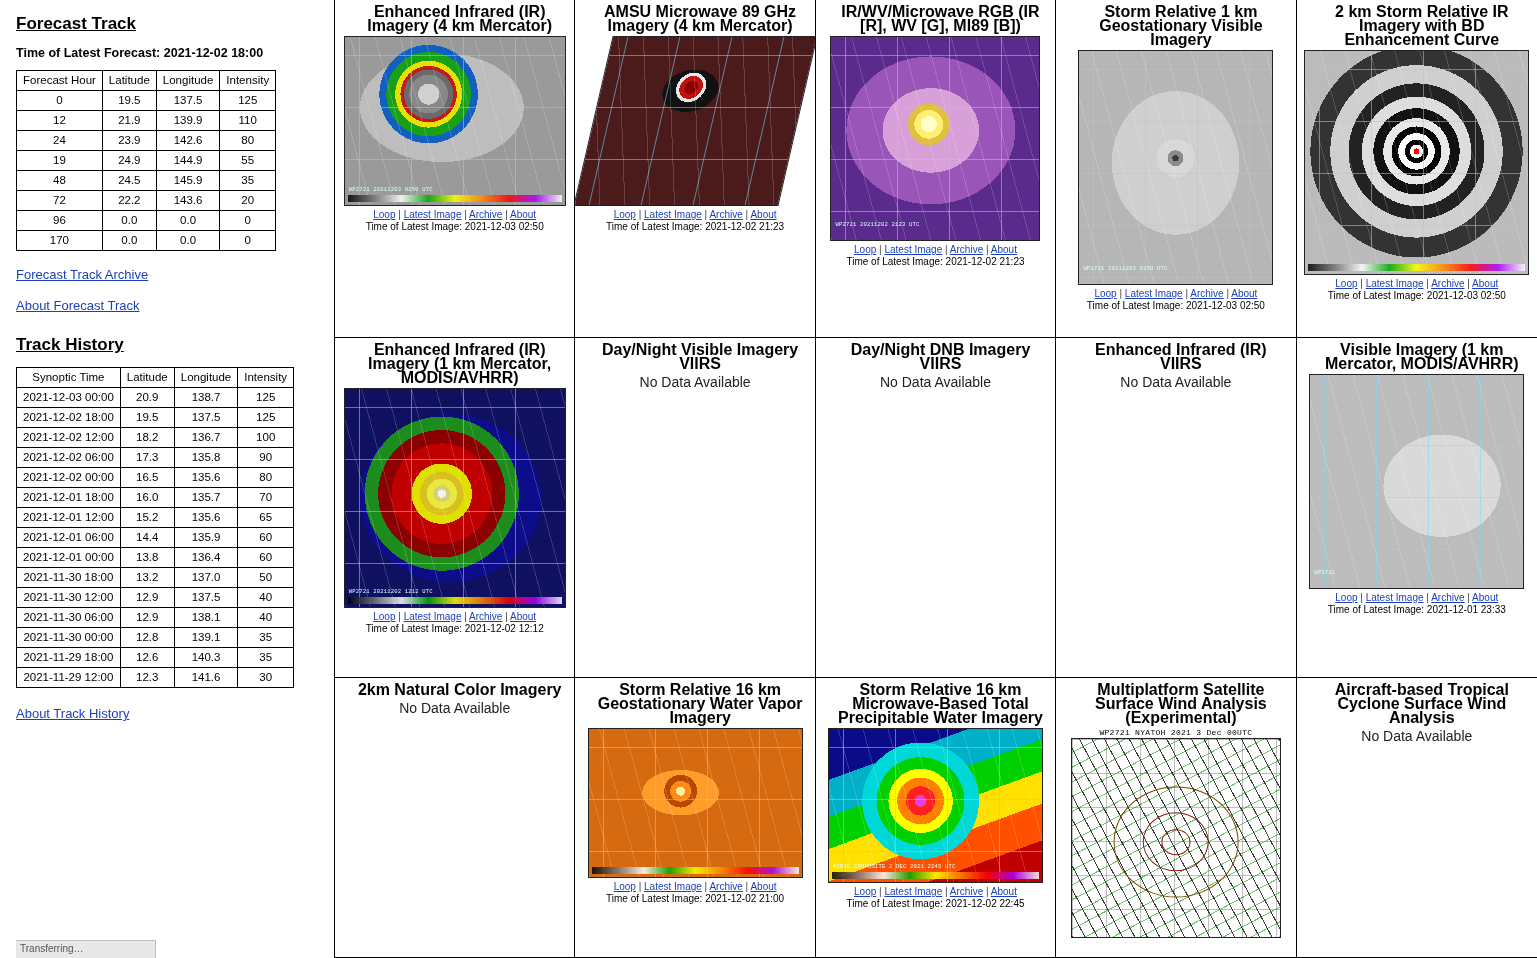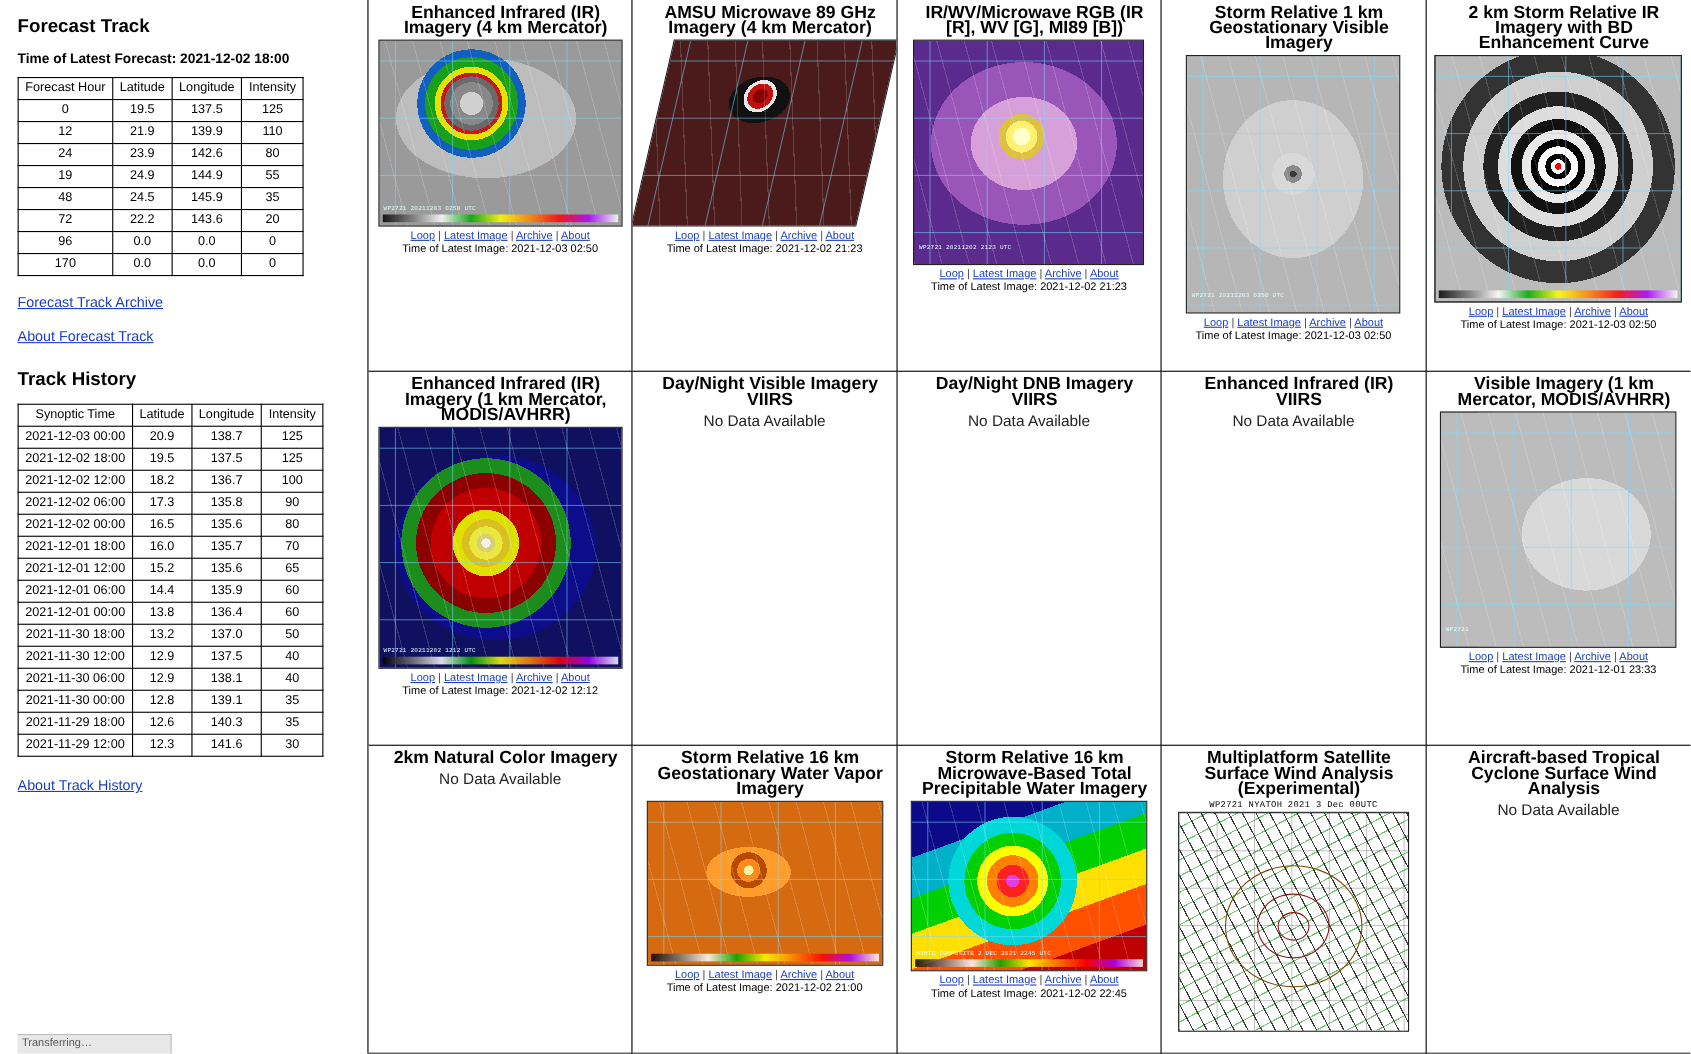--- a/index.html
+++ b/index.html
@@ -20,20 +20,21 @@
   
   #left {
     width: 334px;
     flex: 0 0 334px;
     padding: 10px 12px 0 16px;
     position: relative;
   }
   .sec-title {
     font-size: 17px;
     font-weight: bold;
+    text-decoration: underline;
     margin: 4px 0 12px 0;
   }
   .latest-line {
     font-size: 12.5px;
     font-weight: bold;
     margin: 0 0 10px 0;
   }
   table.grid {
     border-collapse: collapse;
     font-size: 11.5px;

